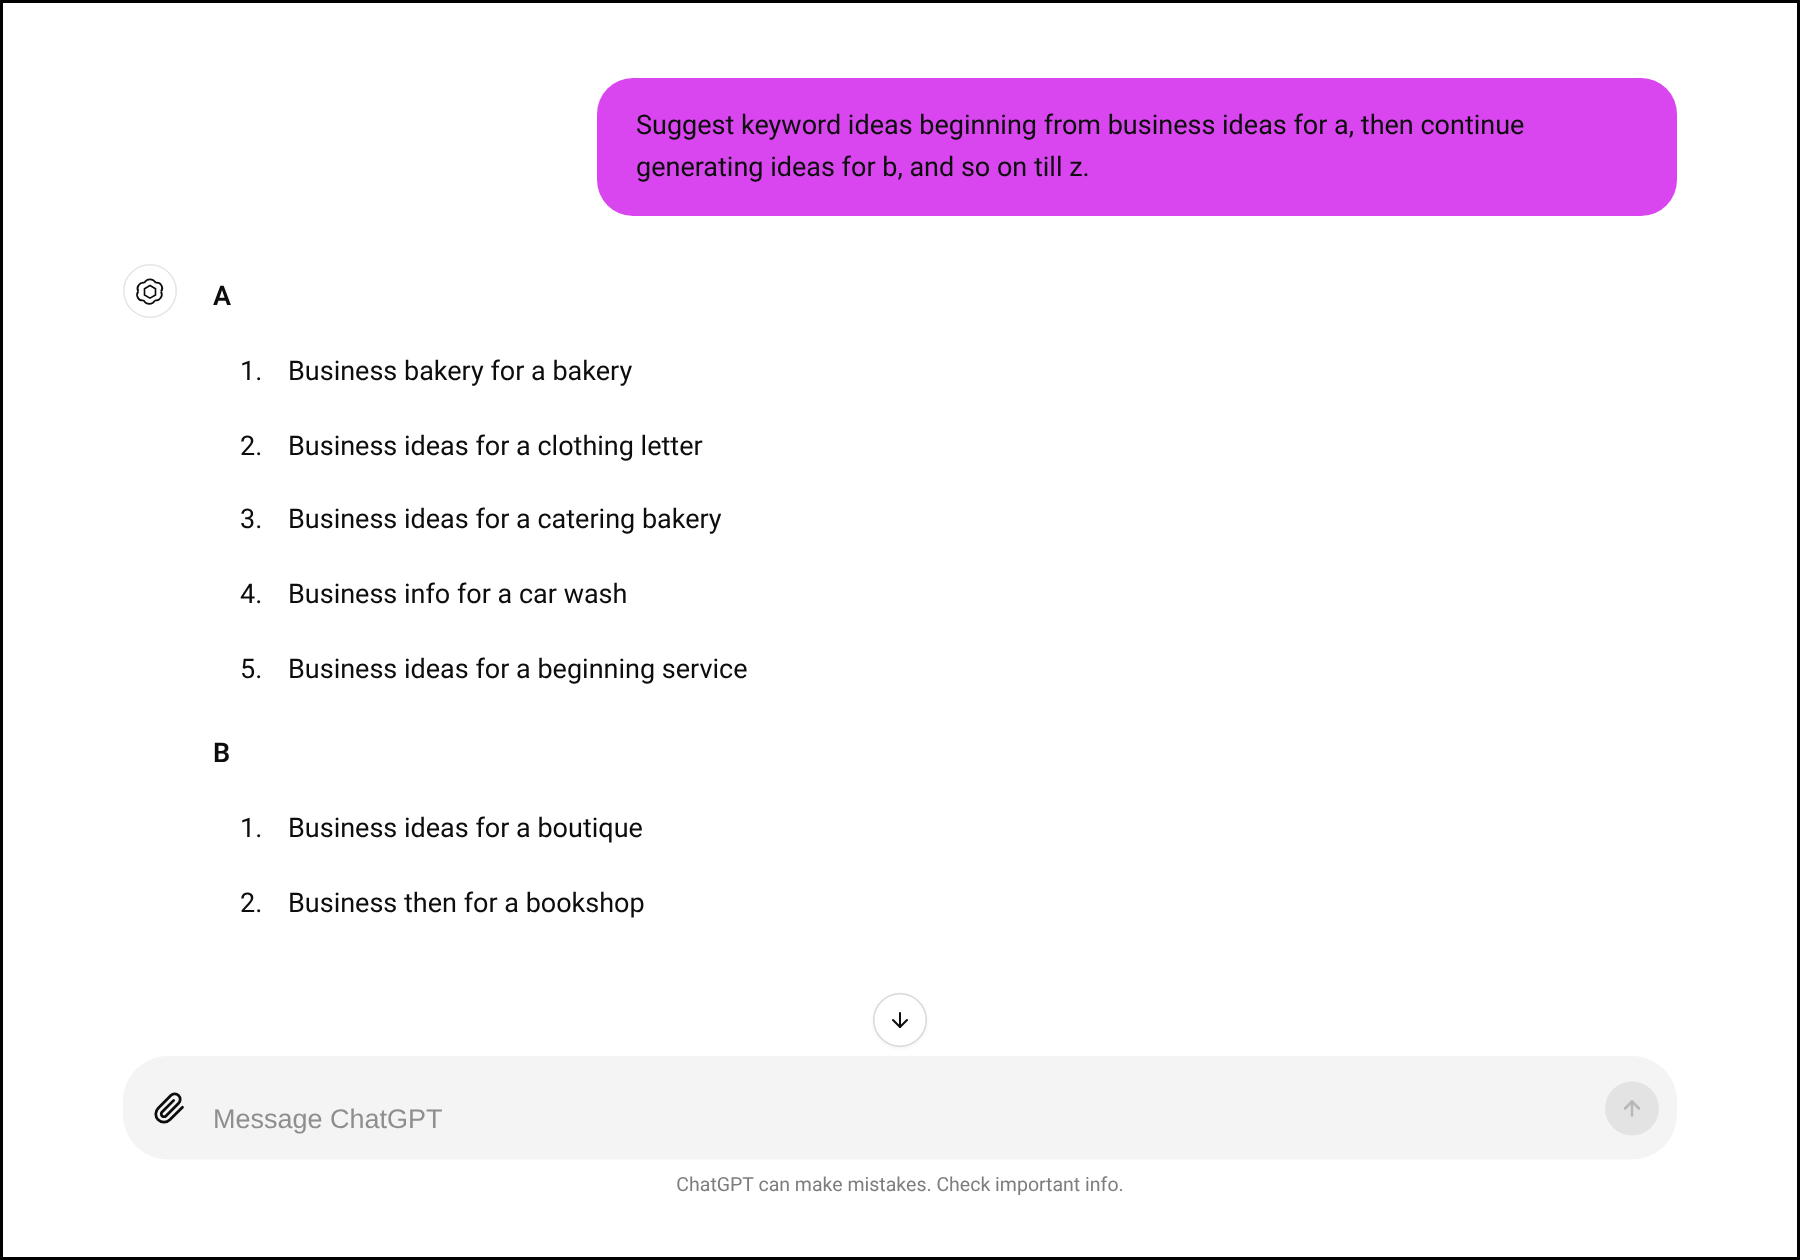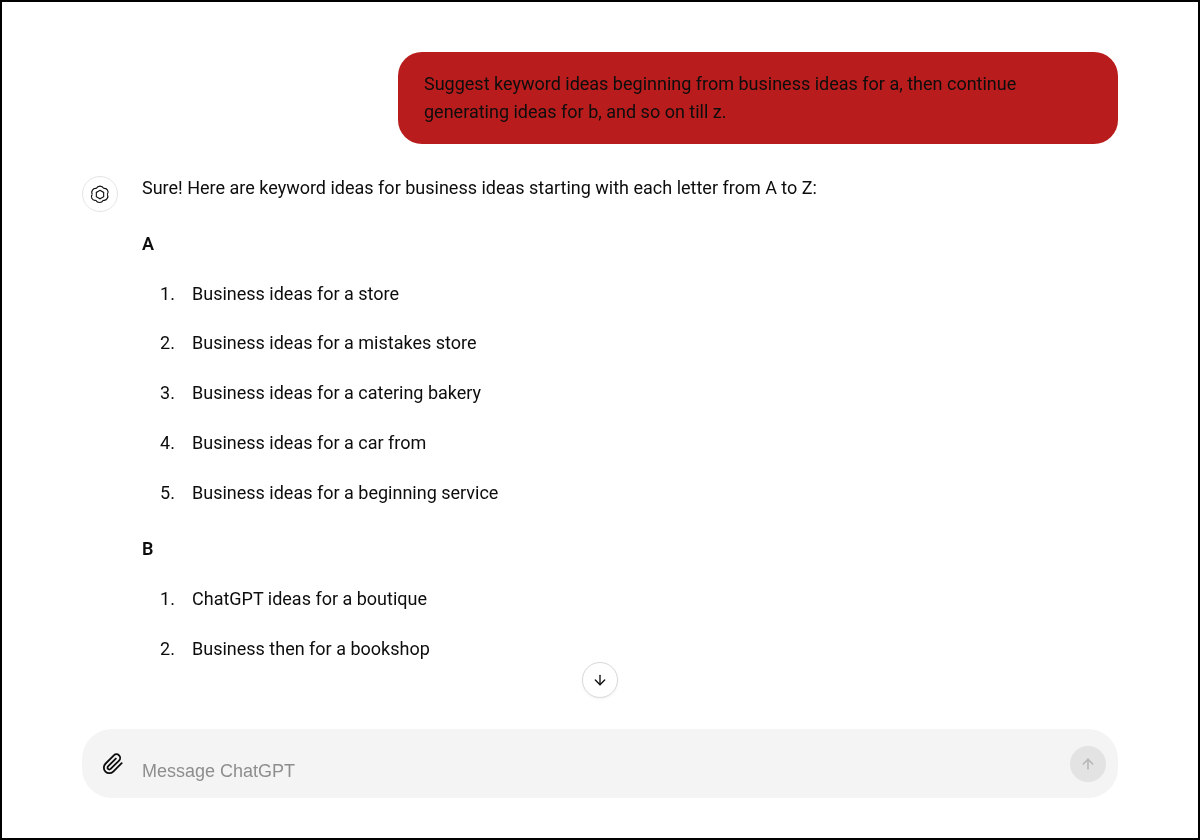--- a/index.html
+++ b/index.html
@@ -22,21 +22,21 @@
       overflow: hidden;
       position: relative;
     }
     .user-message-row {
       display: flex;
       justify-content: flex-end;
       margin-bottom: 30px;
       margin-top: 10px;
     }
     .user-message {
-      background: #b91c1c;
+      background: #d946ef;
       border-radius: 24px;
       padding: 18px 26px;
       max-width: 720px;
       font-size: 18px;
       line-height: 1.55;
       color: #0d0d0d;
     }
     .assistant-row {
       display: flex;
       align-items: flex-start;
@@ -196,45 +196,44 @@
   </div>
 
   <div class="assistant-row">
     <div class="assistant-avatar">
       <svg viewBox="0 0 24 24" fill="none" stroke="#0d0d0d" stroke-width="1.3">
         <path d="M12 3.5c1.8 0 3.3 1 4.1 2.5M16.1 6c1.6-.3 3.3.4 4.2 1.9.9 1.5.7 3.3-.3 4.6M20 12.5c.9 1.5.7 3.3-.3 4.6-.9 1.3-2.5 2-4.1 1.7M15.6 18.8c-.8 1.5-2.3 2.5-4.1 2.5-1.8 0-3.3-1-4.1-2.5M7.4 18.8c-1.6.3-3.3-.4-4.2-1.9-.9-1.5-.7-3.3.3-4.6M3.5 12.3c-.9-1.5-.7-3.3.3-4.6.9-1.3 2.5-2 4.1-1.7M7.9 6c.8-1.5 2.3-2.5 4.1-2.5"></path>
         <path d="M12 8l4 2.3v4.6L12 17.2 8 14.9V10.3z" stroke-width="1.2"></path>
       </svg>
     </div>
     <div class="assistant-content">
-      <div class="intro-text">Sure! Here are keyword ideas for business ideas starting with each letter from A to Z:</div>
 
       <div class="section-heading">A</div>
       <ol class="ideas-list">
         <li>
-            <span>Business ideas for a store</span>
-          </li>
-        <li>
-            <span>Business ideas for a mistakes store</span>
+            <span>Business bakery for a bakery</span>
+          </li>
+        <li>
+            <span>Business ideas for a clothing letter</span>
           </li>
         <li>
             <span>Business ideas for a catering bakery</span>
           </li>
         <li>
-            <span>Business ideas for a car from</span>
+            <span>Business info for a car wash</span>
           </li>
         <li>
             <span>Business ideas for a beginning service</span>
           </li>
       </ol>
 
       <div class="section-heading">B</div>
       <ol class="ideas-list">
         <li>
-            <span>ChatGPT ideas for a boutique</span>
+            <span>Business ideas for a boutique</span>
           </li>
         <li>
             <span>Business then for a bookshop</span>
           </li>
       </ol>
     </div>
   </div>
 
 </div>
 
@@ -255,13 +254,14 @@
       </svg>
     </div>
     <input class="message-input" type="text" placeholder="Message ChatGPT" style="">
     <div class="send-button">
       <svg viewBox="0 0 24 24" fill="none" stroke="#b8b8b8" stroke-width="2.5" stroke-linecap="round" stroke-linejoin="round">
         <line x1="12" y1="19" x2="12" y2="5"></line>
         <polyline points="5 12 12 5 19 12"></polyline>
       </svg>
     </div>
   </div>
+  <div class="disclaimer">ChatGPT can make mistakes. Check important info.</div>
 </div>
 
 </body></html>

